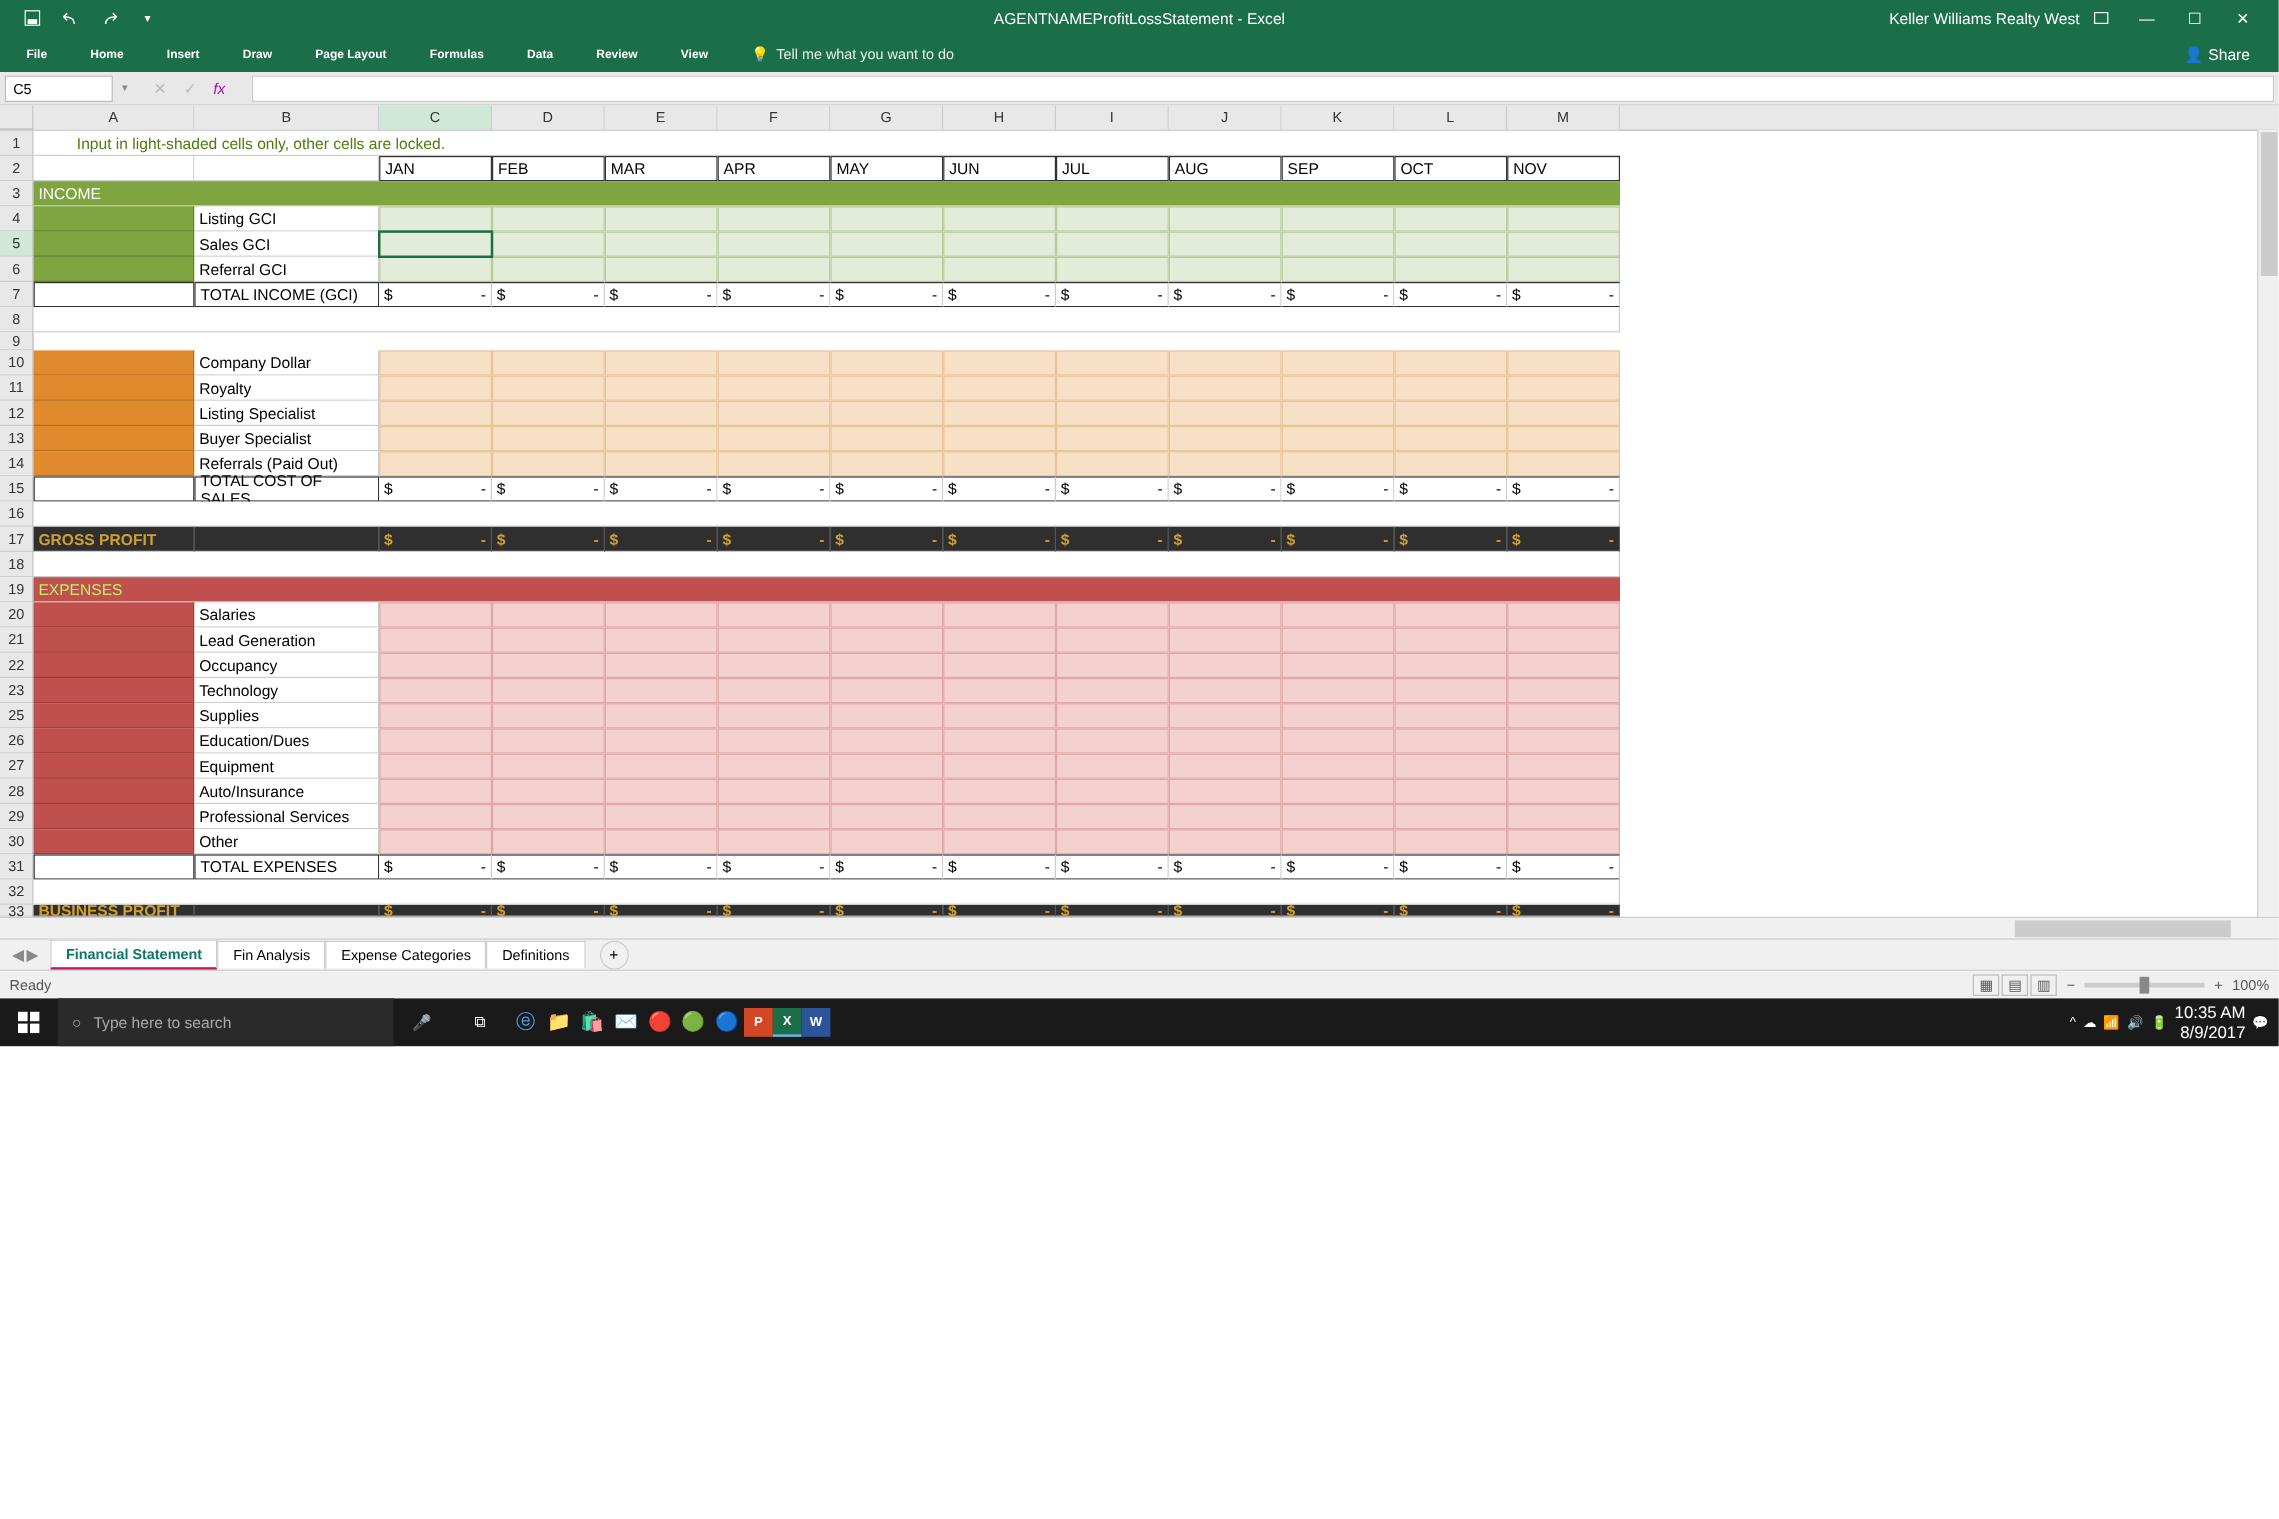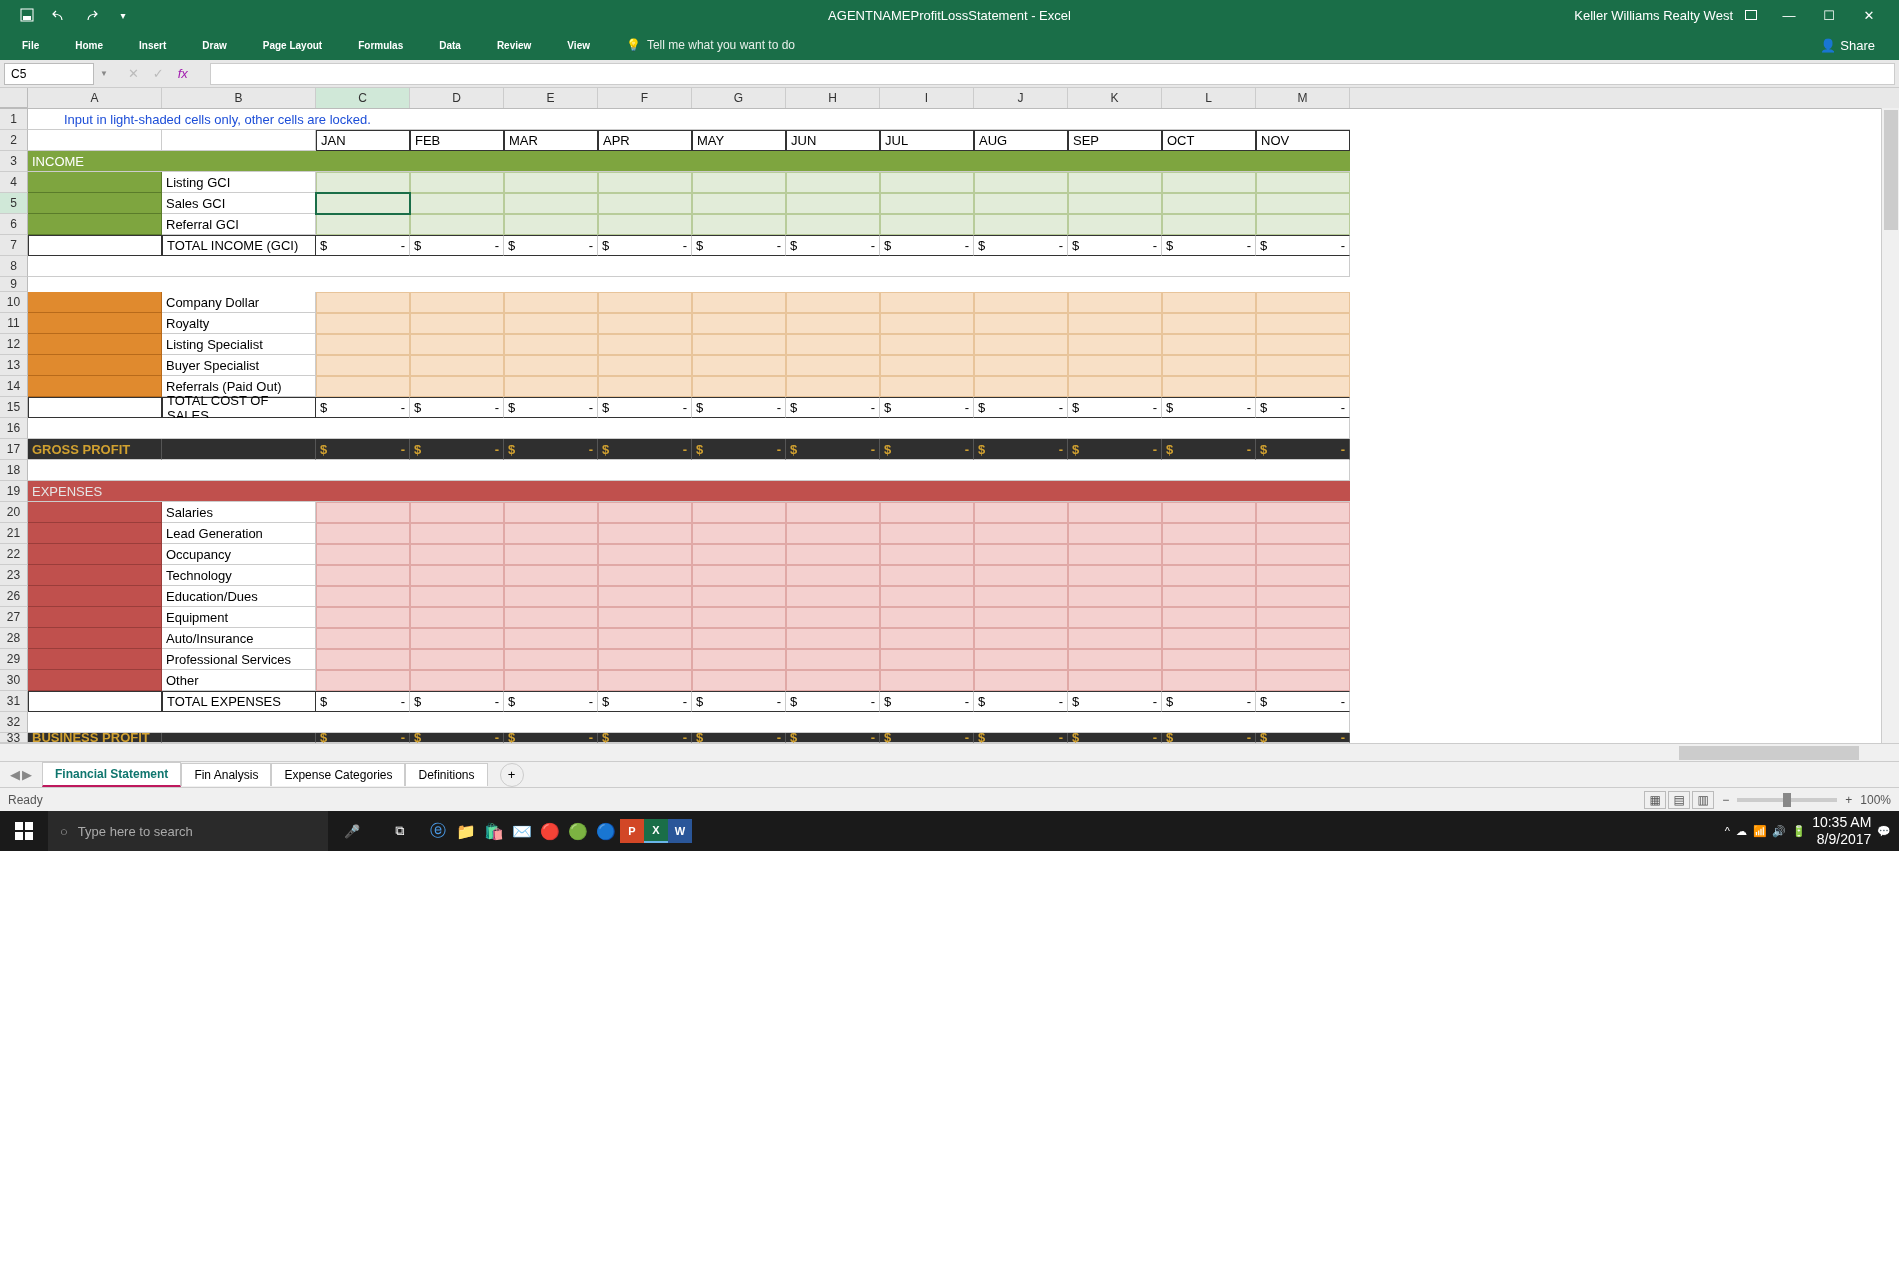--- a/index.html
+++ b/index.html
@@ -39,29 +39,29 @@
     .row-h { width: 28px; background: #e8e8e8; border-right: 1px solid #bbb; border-bottom: 1px solid #ccc; display: flex; align-items: center; justify-content: center; font-size: 12px; color: #333; }
     .row-h.sel { background: #d0e8d8; }
     .cell { border-right: 1px solid #ccc; border-bottom: 1px solid #ccc; padding: 0 4px; display: flex; align-items: center; font-size: 13px; height: 21px; background: #fff; }
     
     
     .c-A { width: 134px; }
     .c-B { width: 154px; }
     .c-month { width: 94px; }
     
     
-    .help-text { color: #1d4ed8; font-style: normal; padding-left: 36px; }
+    .help-text { color: #4d7c0f; font-style: normal; padding-left: 36px; }
     .month-hdr { background: #fff; font-weight: normal; border: 1px solid #333; }
     .income-band { background: #7ea53f; color: #fff; border-right: none; }
     .income-side { background: #7ea53f; border-right: 1px solid #5a7c2a; border-bottom: 1px solid #5a7c2a; }
     .income-cell { background: #e2ecd9; border: 1px solid #b8cc9a; }
     .cos-band { background: #e08a2e; color: #fff; border-right: none; }
     .cos-side { background: #e08a2e; border-right: 1px solid #b86a1a; border-bottom: 1px solid #b86a1a; }
     .cos-cell { background: #f8e0c6; border: 1px solid #e8c49a; }
-    .exp-band { background: #c0504d; color: #e5e5e5; border-right: none; }
+    .exp-band { background: #c0504d; color: #bef264; border-right: none; }
     .exp-side { background: #c0504d; border-right: 1px solid #9a3d3a; border-bottom: 1px solid #9a3d3a; }
     .exp-cell { background: #f4d0cf; border: 1px solid #e0a8a6; }
     .black-band { background: #2f2f2f; color: #d0a030; font-weight: bold; border-right: 1px solid #555; }
     .total-row .cell { border-top: 1px solid #333; border-bottom: 1px solid #333; }
     .label-cell { background: #fff; }
     .money { justify-content: space-between; }
     
     .active-cell { outline: 2px solid #1a6e48; outline-offset: -1px; position: relative; z-index: 2; }
     
     
@@ -546,20 +546,36 @@
         <div class="cell c-month exp-cell"></div>
         <div class="cell c-month exp-cell"></div>
         <div class="cell c-month exp-cell"></div>
         <div class="cell c-month exp-cell"></div>
         <div class="cell c-month exp-cell"></div>
       </div>
       <div class="row">
         <div class="row-h ">23</div>
         <div class="cell c-A exp-side"></div>
         <div class="cell c-B label-cell">Technology</div>
+        <div class="cell c-month exp-cell"></div>
+        <div class="cell c-month exp-cell"></div>
+        <div class="cell c-month exp-cell"></div>
+        <div class="cell c-month exp-cell"></div>
+        <div class="cell c-month exp-cell"></div>
+        <div class="cell c-month exp-cell"></div>
+        <div class="cell c-month exp-cell"></div>
+        <div class="cell c-month exp-cell"></div>
+        <div class="cell c-month exp-cell"></div>
+        <div class="cell c-month exp-cell"></div>
+        <div class="cell c-month exp-cell"></div>
+      </div>
+      <div class="row">
+        <div class="row-h ">25</div>
+        <div class="cell c-A exp-side"></div>
+        <div class="cell c-B label-cell">Supplies</div>
         <div class="cell c-month exp-cell"></div>
         <div class="cell c-month exp-cell"></div>
         <div class="cell c-month exp-cell"></div>
         <div class="cell c-month exp-cell"></div>
         <div class="cell c-month exp-cell"></div>
         <div class="cell c-month exp-cell"></div>
         <div class="cell c-month exp-cell"></div>
         <div class="cell c-month exp-cell"></div>
         <div class="cell c-month exp-cell"></div>
         <div class="cell c-month exp-cell"></div>

